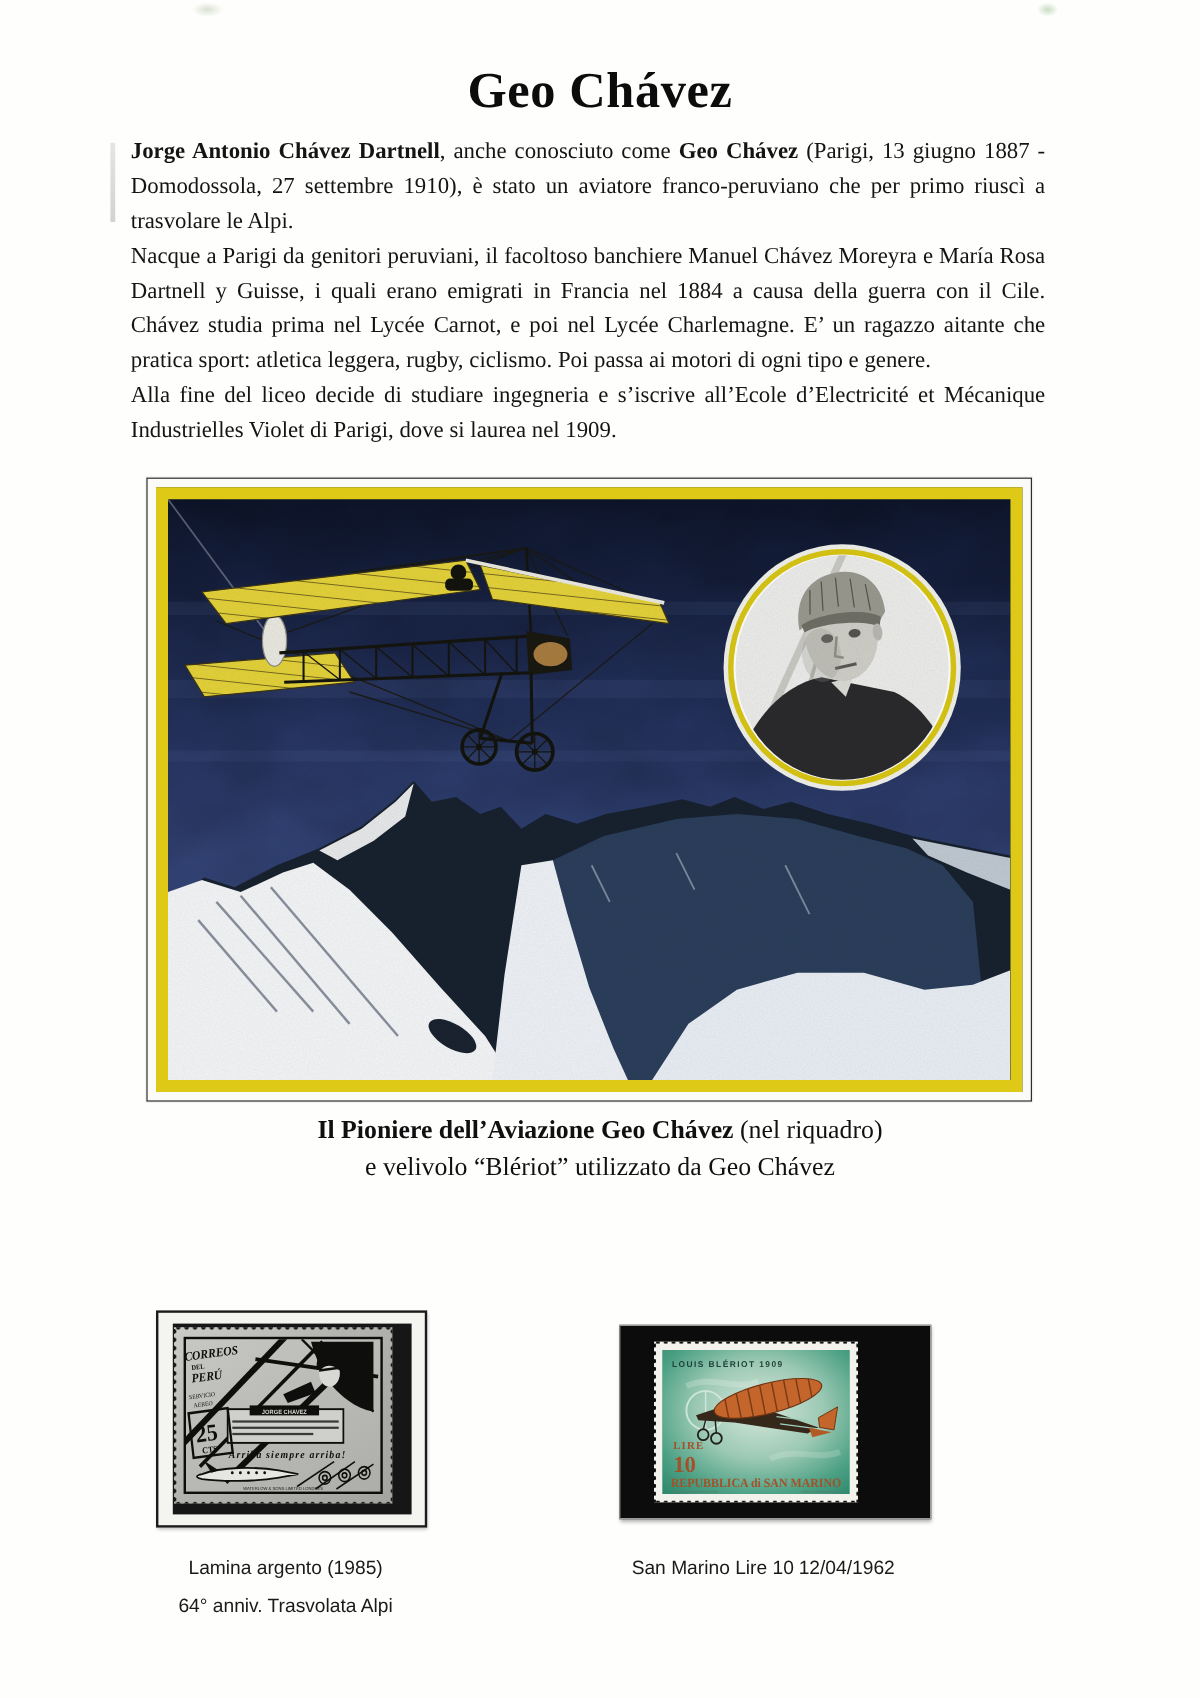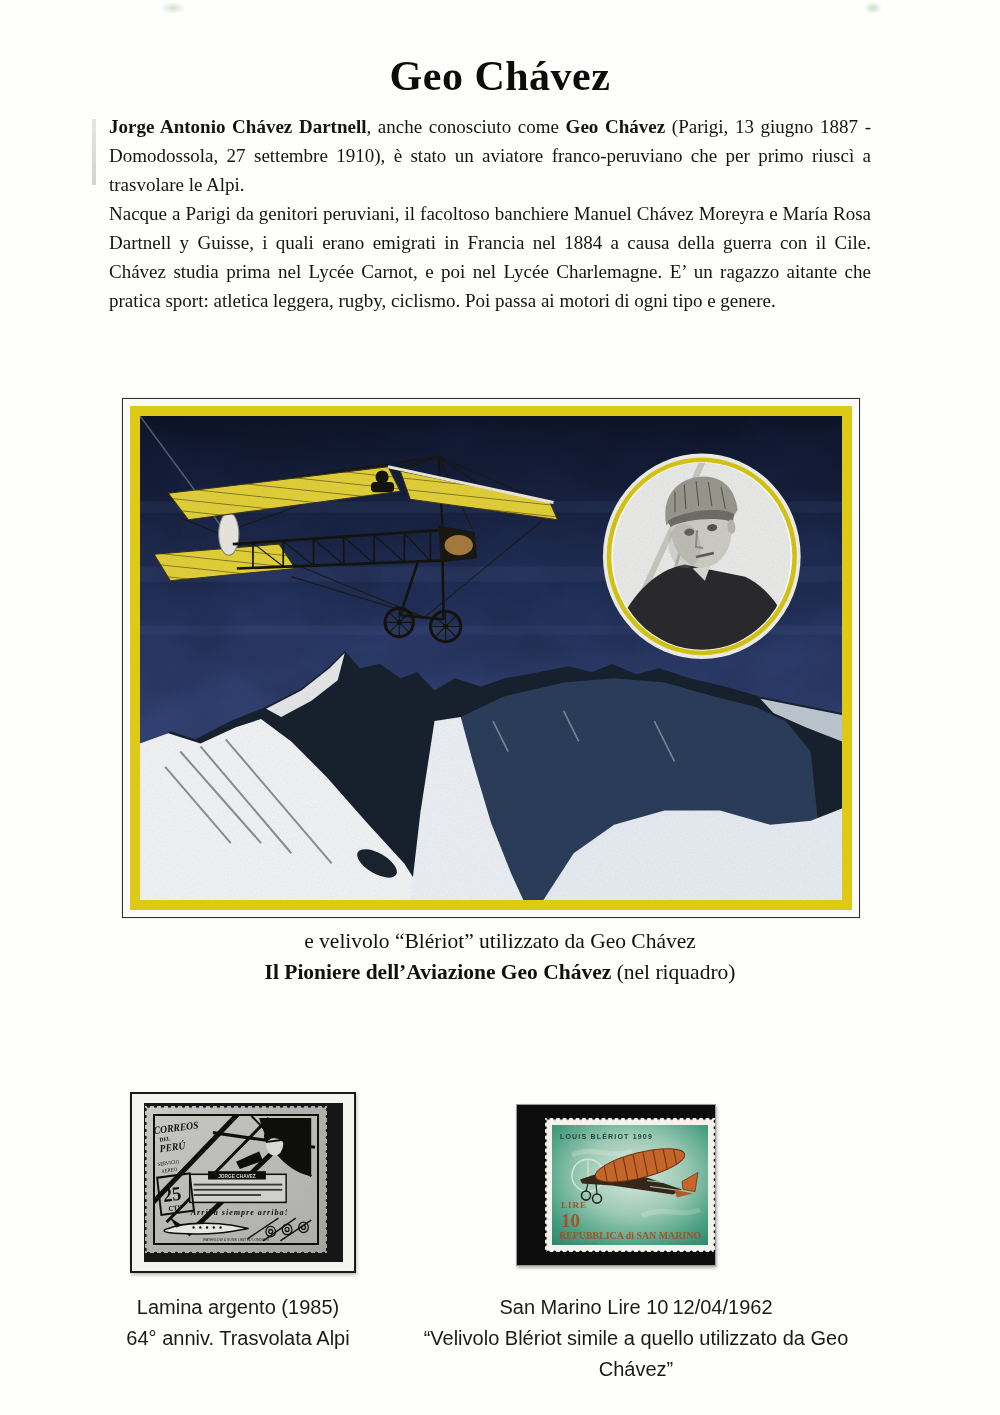--- a/index.html
+++ b/index.html
@@ -61,58 +61,59 @@
     background-repeat:repeat-x,repeat-x,repeat-y,repeat-y,no-repeat;
     background-size:7px 7px,7px 7px,7px 7px,7px 7px,100% 100%;
     background-position:0 -3.5px,0 calc(100% + 3.5px),-3.5px 0,calc(100% + 3.5px) 0,0 0;
   }
   .peru-design{
     position:absolute;inset:8px;border:2px solid #0d0d0b;
     background:linear-gradient(150deg,#c6c6c3,#adadaa);
   }
   .peru-design svg{position:absolute;inset:0;width:100%;height:100%;}
   .sm-frame{
-    position:absolute;left:516px;top:1104px;width:200px;height:162px;
+    position:absolute;left:516px;top:1104px;width:260px;height:162px;
     background:#0c0c0c;border:1px solid #9a9a9a;box-sizing:border-box;
     box-shadow:1px 2px 3px rgba(0,0,0,.3);
   }
   .sm-stamp{
     position:absolute;left:28px;top:13px;width:170px;height:134px;
     background-image:
       radial-gradient(circle,#0c0c0c 1.6px,rgba(0,0,0,0) 2px),
       radial-gradient(circle,#0c0c0c 1.6px,rgba(0,0,0,0) 2px),
       radial-gradient(circle,#0c0c0c 1.6px,rgba(0,0,0,0) 2px),
       radial-gradient(circle,#0c0c0c 1.6px,rgba(0,0,0,0) 2px),
       linear-gradient(#f3f2ec,#f3f2ec);
     background-repeat:repeat-x,repeat-x,repeat-y,repeat-y,no-repeat;
     background-size:6.5px 6.5px,6.5px 6.5px,6.5px 6.5px,6.5px 6.5px,100% 100%;
     background-position:0 -3.2px,0 calc(100% + 3.2px),-3.2px 0,calc(100% + 3.2px) 0,0 0;
   }
   .sm-design{position:absolute;inset:7px;background:#3f9c80;}
   .sm-design svg{position:absolute;inset:0;width:100%;height:100%;}
   .stamp-caption{
     position:absolute;text-align:center;
-    font-family:"Liberation Sans",sans-serif;font-size:20px;line-height:31px;color:#1a1a1a;
+    font-family:"Liberation Sans",sans-serif;font-size:16px;line-height:31px;color:#1a1a1a;
   }
   .stamp-caption.left{left:103px;top:1292px;width:270px;}
   .stamp-caption.right{left:390px;top:1292px;width:492px;}
   .gap-right{margin-right:4px;}
 </style>
 </head>
 <body>
 
 <div class="speck a"></div>
 <div class="speck b"></div>
 <div class="edge-artifact"></div>
 
 <h1 class="page-title">Geo Chávez</h1>
 
 <div class="bio">
   <p><span class="b" style="font-weight:bold">Jorge Antonio Chávez Dartnell</span><span>, anche conosciuto come </span><span style="font-weight:bold">Geo Chávez</span><span> (Parigi, 13 giugno 1887 - Domodossola, 27 settembre 1910), è stato un aviatore franco-peruviano che per primo riuscì a trasvolare le Alpi.</span></p>
   <p>Nacque a Parigi da genitori peruviani, il facoltoso banchiere Manuel Chávez Moreyra e María Rosa Dartnell y Guisse, i quali erano emigrati in Francia nel 1884 a causa della guerra con il Cile. Chávez studia prima nel Lycée Carnot, e poi nel Lycée Charlemagne. E’ un ragazzo aitante che pratica sport: atletica leggera, rugby, ciclismo. Poi passa ai motori di ogni tipo e genere.</p>
+  <p>Alla fine del liceo decide di studiare ingegneria e s’iscrive all’Ecole d’Electricité et Mécanique Industrielles Violet di Parigi, dove si laurea nel 1909.</p>
 </div>
 
 <div class="photo-frame">
   <div class="photo-yellow">
     <svg viewBox="0 0 696 476" preserveAspectRatio="none">
       <defs>
         <linearGradient id="sky" x1="0" y1="0" x2="0" y2="1">
           <stop offset="0" stop-color="#101830"></stop>
           <stop offset="0.35" stop-color="#263563"></stop>
           <stop offset="0.7" stop-color="#3c4f88"></stop>
@@ -266,22 +267,22 @@
           </g>
         </g>
       </g>
 
       <rect x="0" y="0" width="696" height="476" filter="url(#grain)" opacity="0.12"></rect>
     </svg>
   </div>
 </div>
 
 <div class="photo-caption">
+  <div><span class="b">Il Pioniere dell’Aviazione Geo Chávez</span><span> (nel riquadro)</span></div>
   <div>e velivolo “Blériot” utilizzato da Geo Chávez</div>
-  <div><span class="b">Il Pioniere dell’Aviazione Geo Chávez</span><span> (nel riquadro)</span></div>
 </div>
 
 <div class="peru-frame">
   <div class="peru-mount">
     <div class="peru-stamp">
       <div class="peru-design">
         <svg viewBox="0 0 168 122" preserveAspectRatio="none">
           <g stroke="#0e0e0c">
             <line x1="-5" y1="86" x2="88" y2="-4" stroke-width="5"></line>
             <line x1="12" y1="102" x2="118" y2="2" stroke-width="3"></line>
@@ -403,14 +404,13 @@
     </div>
   </div>
 </div>
 
 <div class="stamp-caption left">
   <div>Lamina argento (1985)</div>
   <div>64° anniv. Trasvolata Alpi</div>
 </div>
 <div class="stamp-caption right">
   <div><span class="gap-right">San Marino Lire 10</span><span>12/04/1962</span></div>
-  <div>“Velivolo Blériot simile a quello utilizzato da Geo Chávez”</div>
 </div>
 
 </body></html>

